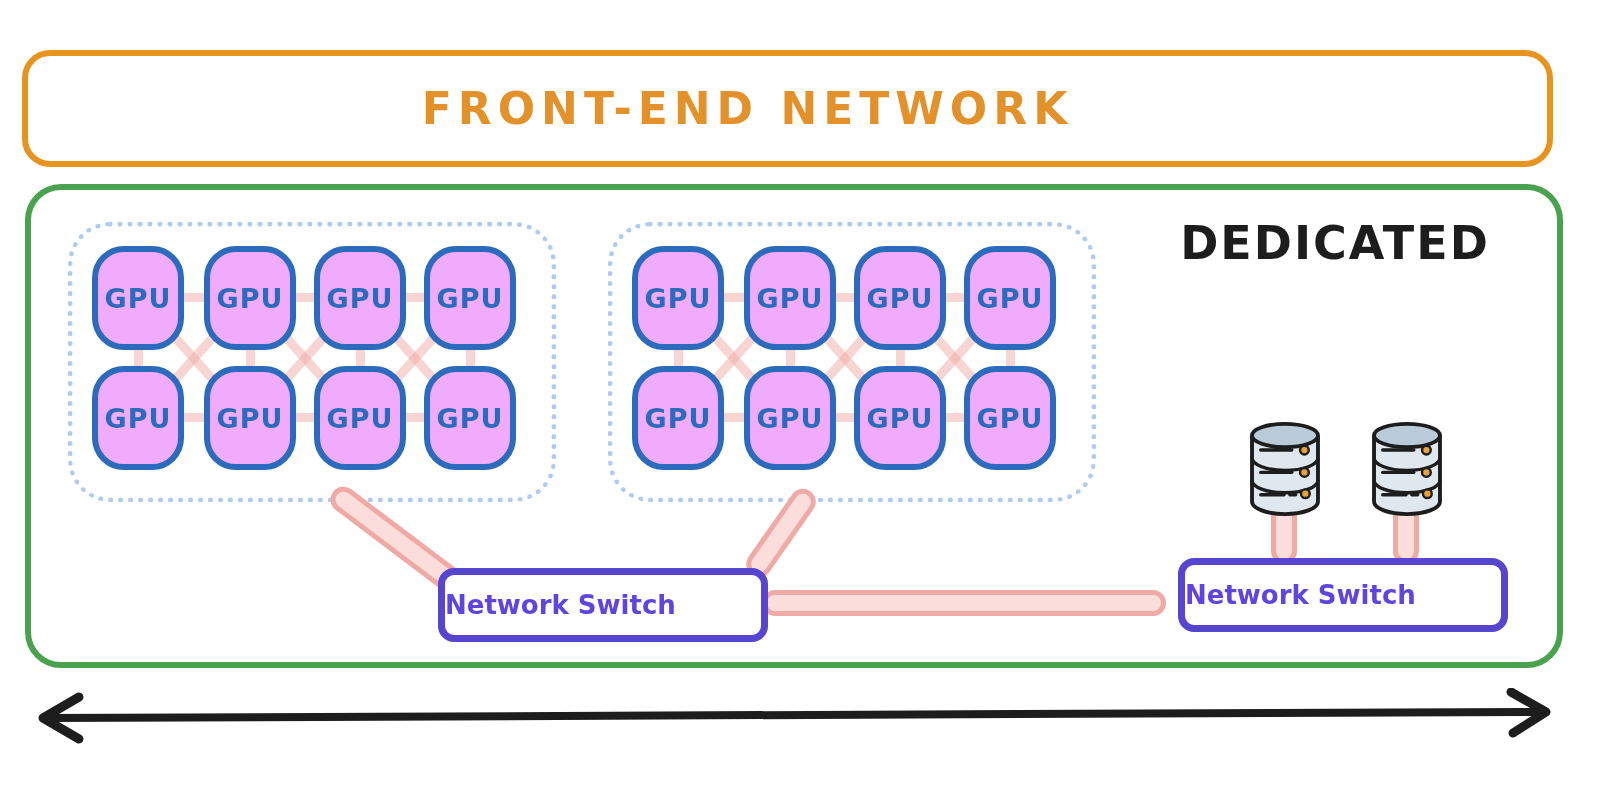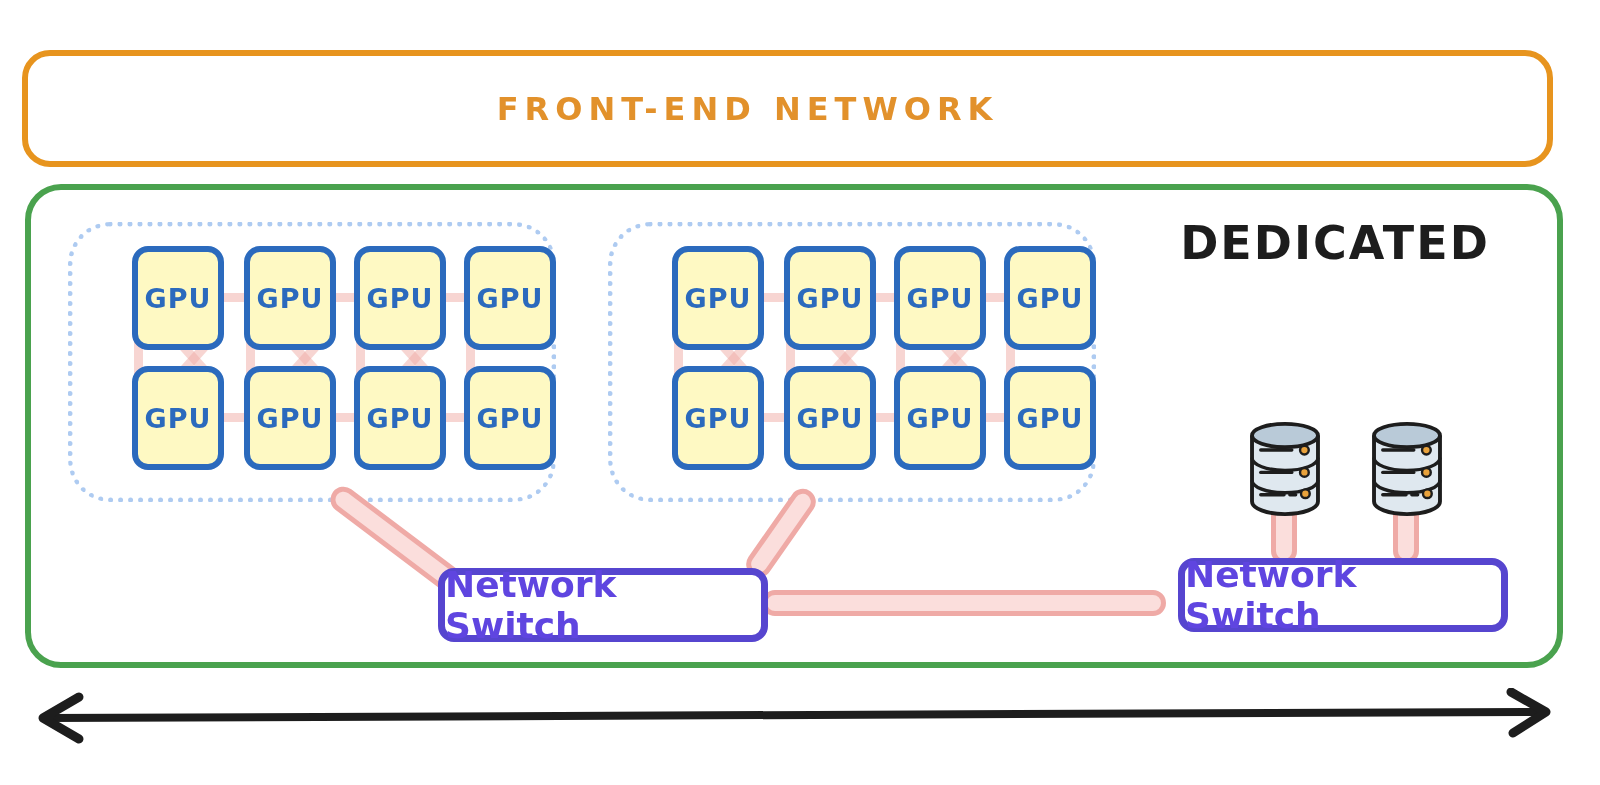--- a/index.html
+++ b/index.html
@@ -22,55 +22,55 @@
   .canvas{
     position:relative;width:1600px;height:785px;overflow:hidden;background:#ffffff;
     font-family:"DejaVu Sans", sans-serif;
   }
   .banner{
     position:absolute;left:22px;top:50px;width:1531px;height:117px;
     border:6px solid var(--orange);border-radius:28px;box-sizing:border-box;
     display:flex;align-items:center;justify-content:center;
   }
   .banner-label{
-    color:var(--orange-text);font-size:32px;font-weight:bold;letter-spacing:6px;
+    color:var(--orange-text);font-size:44px;font-weight:bold;letter-spacing:6px;
     transform:translateX(-40px);white-space:nowrap;
   }
   .enclosure{
     position:absolute;left:25px;top:184px;width:1538px;height:484px;
     border:6px solid var(--green);border-radius:36px;box-sizing:border-box;
   }
   .cluster{
     position:absolute;top:222px;width:488px;height:280px;
     border:5px dotted var(--dot-blue);border-radius:42px;box-sizing:border-box;
   }
   .mesh{position:absolute;background:var(--mesh);border-radius:5px;}
   .mesh.h{height:9px;width:332px;left:65px;}
   .mesh.v{width:9px;height:70px;top:100px;}
   .mesh.x{width:80px;height:9px;top:127px;}
   .gpu{
-    position:absolute;width:92px;height:104px;background:#fef9c3;
-    border:6px solid var(--blue);border-radius:16px;box-sizing:border-box;
+    position:absolute;width:92px;height:104px;background:#f0abfc;
+    border:6px solid var(--blue);border-radius:32px;box-sizing:border-box;
     display:flex;align-items:center;justify-content:center;
-    color:var(--blue);font-size:27px;font-weight:bold;letter-spacing:1px;margin-left:40px;
+    color:var(--blue);font-size:27px;font-weight:bold;letter-spacing:1px;
   }
   .plink{
     position:absolute;background:var(--pink-fill);
     border:5px solid var(--pink-stroke);border-radius:13px;box-sizing:border-box;
   }
   .storage-title{
     position:absolute;left:1140px;top:214px;width:390px;text-align:center;
     color:var(--ink);font-size:46px;font-weight:bold;line-height:58px;letter-spacing:2px;
   }
   .db{position:absolute;}
   .switch{
     position:absolute;width:330px;height:74px;background:#ffffff;
     border:7px solid var(--purple);border-radius:16px;box-sizing:border-box;
-    display:flex;align-items:center;justify-content:center;
-    color:var(--purple-text);font-size:36px;font-weight:bold;
+    display:flex;align-items:center;justify-content:flex-start;
+    color:var(--purple-text);font-size:26px;font-weight:bold;
   }
   .arrow-svg{position:absolute;left:30px;top:688px;}
 </style>
 </head>
 <body>
 
 <div class="canvas">
 
   <div class="banner">
     <span class="banner-label">FRONT-END NETWORK</span>

